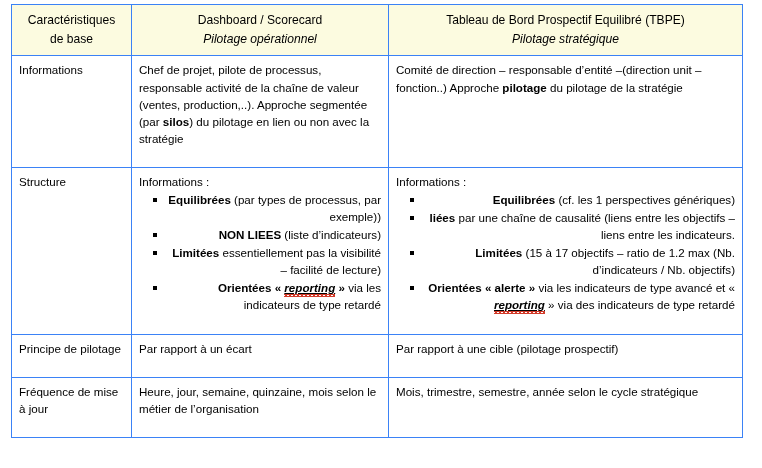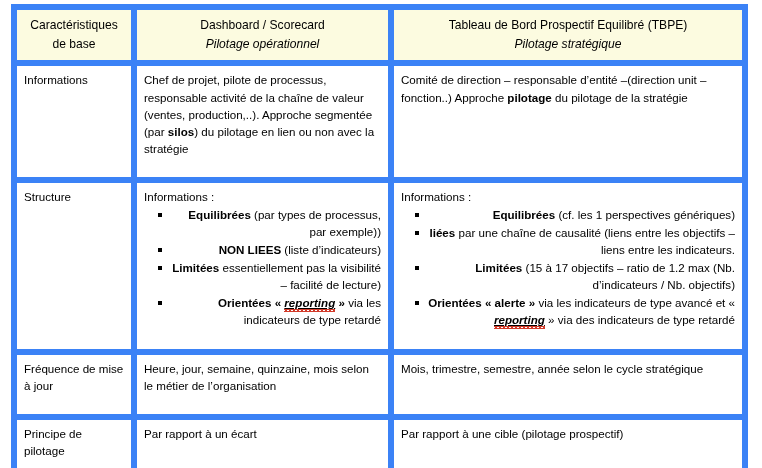--- a/index.html
+++ b/index.html
@@ -25,21 +25,21 @@
   table.comparison {
     position: absolute;
     left: 11px;
     top: 4px;
     width: 731px;
     border-collapse: collapse;
     table-layout: fixed;
   }
 
   table.comparison td {
-    border: 6px solid #3b82f6;
+    border: 1px solid #3b82f6;
     vertical-align: top;
     padding: 5px 7px 20px 7px;
     font-size: 11.6px;
     line-height: 1.47;
   }
 
   col.c1 { width: 120px; }
   col.c2 { width: 257px; }
   col.c3 { width: 354px; }
 
@@ -178,36 +178,36 @@
             <ul class="bullets">
               <li><b>Equilibrées</b><span> (cf. les 1 perspectives génériques)</span></li>
               <li><b>liées</b><span> par une chaîne de causalité (liens entre les objectifs – liens entre les indicateurs.</span></li>
               <li><b>Limitées</b><span> (15 à 17 objectifs – ratio de 1.2 max (Nb. d’indicateurs / Nb. objectifs)</span></li>
               <li><b>Orientées « alerte »</b><span> via les indicateurs de type avancé et « </span><span class="squiggle">reporting</span><span> » via des indicateurs de type retardé</span></li>
             </ul>
           </td>
       </tr>
 
       <tr>
+        <td class="label-cell">Principe de pilotage</td>
+        <td>
+            <div><span>Par rapport à un écart</span></div>
+          </td>
+        <td>
+            <div><span>Par rapport à une cible (pilotage prospectif)</span></div>
+          </td>
+      </tr>
+
+      <tr>
         <td class="label-cell">Fréquence de mise à jour</td>
         <td>
             <div><span>Heure, jour, semaine, quinzaine, mois selon le métier de l’organisation</span></div>
           </td>
         <td>
             <div><span>Mois, trimestre, semestre, année selon le cycle stratégique</span></div>
-          </td>
-      </tr>
-
-      <tr>
-        <td class="label-cell">Principe de pilotage</td>
-        <td>
-            <div><span>Par rapport à un écart</span></div>
-          </td>
-        <td>
-            <div><span>Par rapport à une cible (pilotage prospectif)</span></div>
           </td>
       </tr>
 
     </tbody>
   </table>
 
   <div class="caption"></div>
 
 </div>
 

